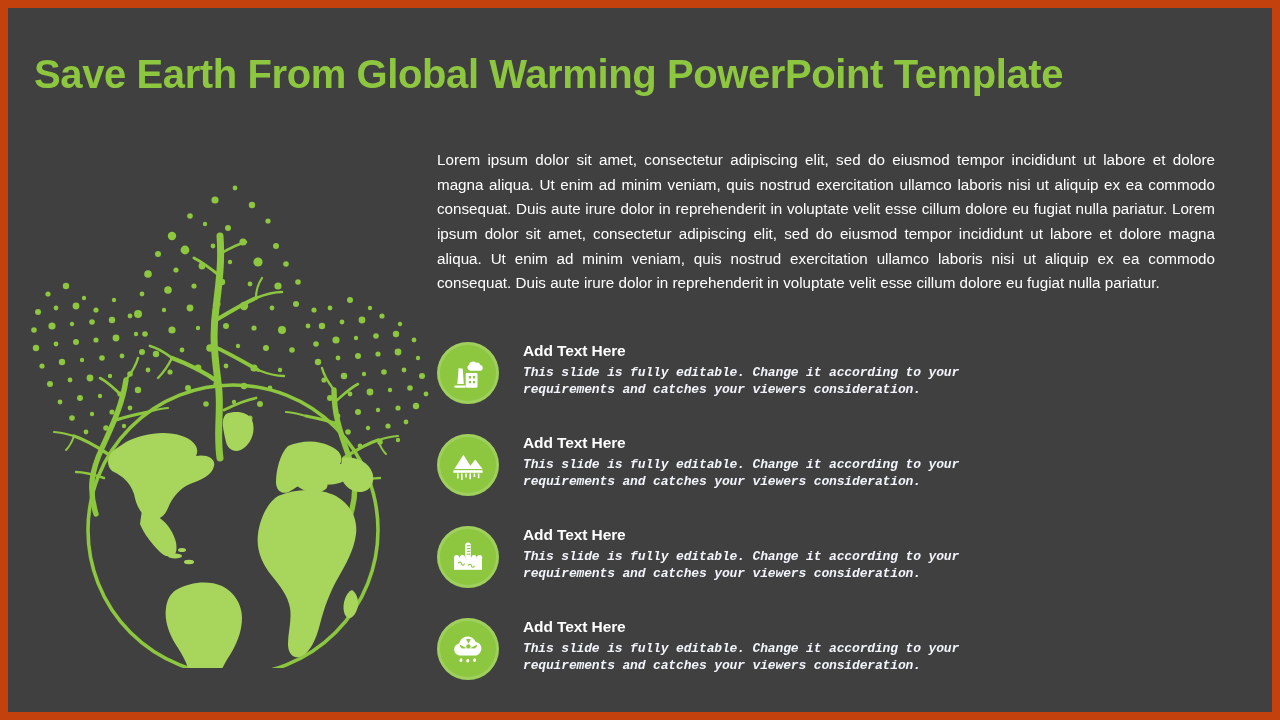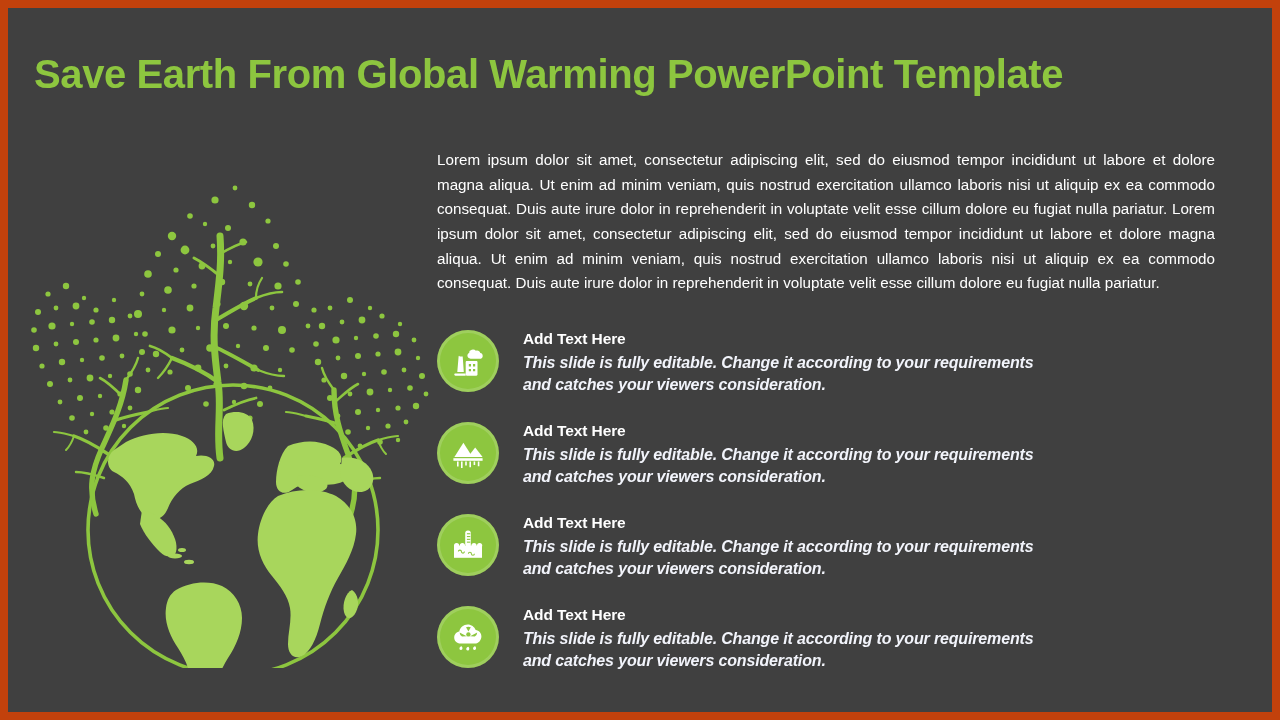--- a/index.html
+++ b/index.html
@@ -54,21 +54,21 @@
   }
   #body-paragraph {
     font-size: 15.2px;
     line-height: 1.62;
     color: #ffffff;
     text-align: justify;
     width: 778px;
   }
 
   #bullet-list {
-    margin-top: 28px;
+    margin-top: 40px;
   }
   .bullet-row {
     position: relative;
     display: flex;
     align-items: flex-start;
     height: 92px;
   }
   .bullet-icon-wrap {
     flex: 0 0 62px;
     width: 62px;
@@ -85,27 +85,28 @@
   .bullet-icon-wrap svg { width: 36px; height: 36px; display: block; }
   .bullet-text { padding-top: 6px; }
   .bullet-heading {
     font-size: 15.5px;
     font-weight: bold;
     color: #ffffff;
     margin-bottom: 4px;
     letter-spacing: -0.1px;
   }
   .bullet-desc {
-    font-size: 16px;
+    font-size: 13px;
     font-style: italic;
     font-weight: bold;
     color: #f2f4fb;
     line-height: 1.36;
     width: 520px;
     letter-spacing: -0.15px;
+    font-family: Liberation Mono, monospace;
   }
 </style>
 </head>
 <body>
 
 <div id="slide">
 
   <div id="title">Save Earth From Global Warming PowerPoint Template</div>
 
   <div id="illustration">

